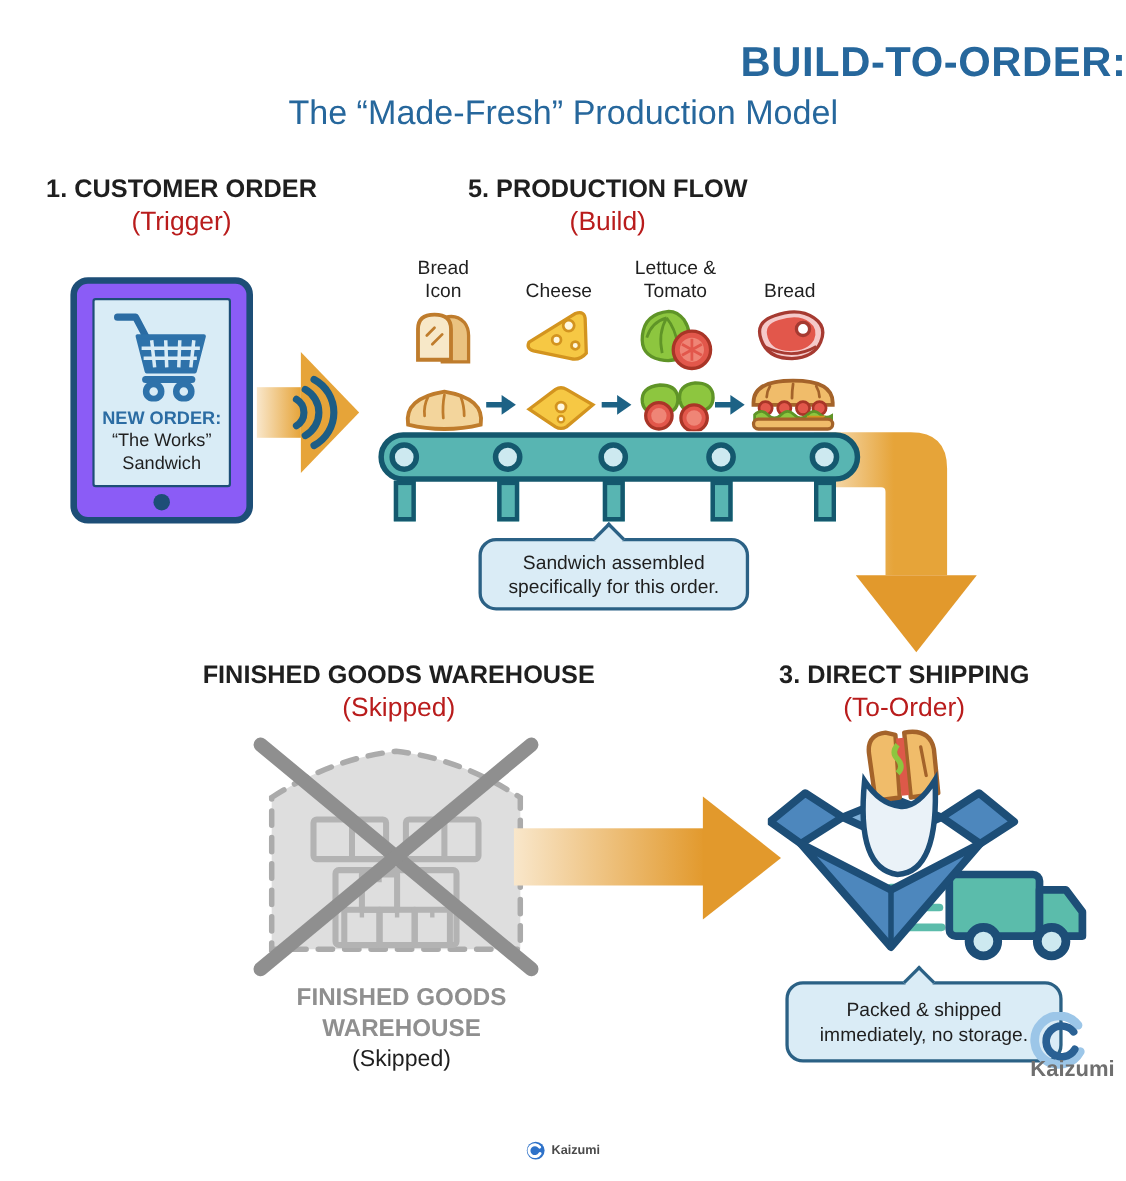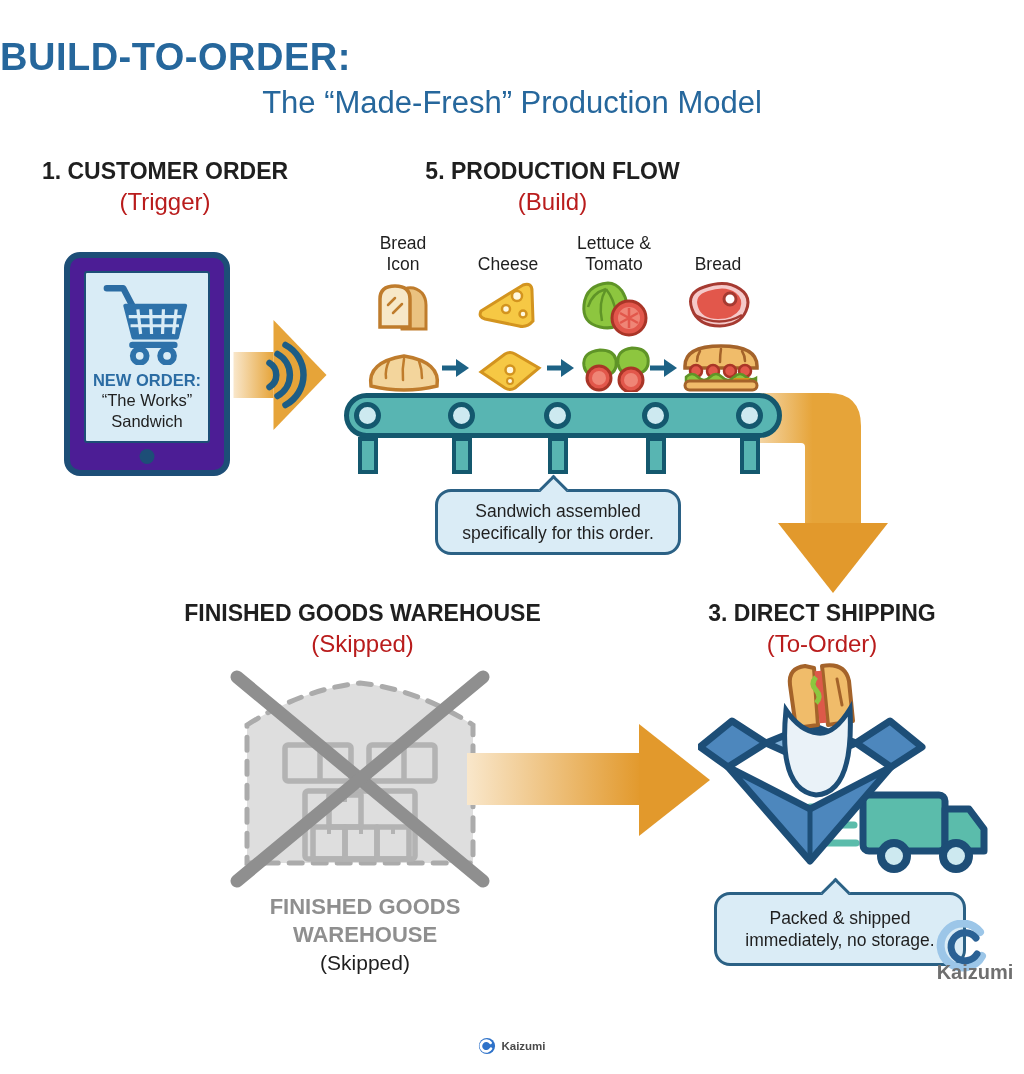--- a/index.html
+++ b/index.html
@@ -1,24 +1,24 @@
 <!DOCTYPE html>
 <html><head>
 <meta charset="utf-8">
 <style>
   * { margin:0; padding:0; box-sizing:border-box; }
   body { font-family:"Liberation Sans", sans-serif; background:#ffffff; }
   .canvas { position:relative; width:1024px; height:1074px; background:#ffffff; overflow:hidden; }
   .abs { position:absolute; }
-  .title-1 { font-size:38px; font-weight:700; color:#26679c; text-align:left; letter-spacing:.5px; }
+  .title-1 { font-size:38px; font-weight:700; color:#26679c; text-align:right; letter-spacing:.5px; }
   .title-2 { font-size:31px; font-weight:400; color:#26679c; text-align:center; margin-top:6px; }
   .sec-head { position:absolute; text-align:center; }
   .h1 { font-size:23px; font-weight:700; color:#1f1f1f; }
   .h2 { font-size:24px; font-weight:400; color:#b91c1c; margin-top:3px; }
-  .tablet { position:absolute; left:64px; top:252px; width:166px; height:224px; background:#4c1d95; border:6px solid #1d4e77; border-radius:16px; }
+  .tablet { position:absolute; left:64px; top:252px; width:166px; height:224px; background:#8b5cf6; border:6px solid #1d4e77; border-radius:16px; }
   .tablet-screen { position:absolute; left:14px; top:13px; width:126px; height:172px; background:#d9ecf6; border:2.5px solid #1d4e77; border-radius:3px; display:flex; flex-direction:column; align-items:center; padding-top:8px; }
   .order-label { font-size:16.5px; font-weight:700; color:#2b6ca3; margin-top:6px; }
   .order-line { font-size:16.5px; color:#1f1f1f; line-height:21px; }
   .home-btn { position:absolute; left:50%; bottom:6px; transform:translateX(-50%); width:15px; height:15px; border-radius:50%; background:#1d4e77; }
   .ing-col { position:absolute; width:116px; text-align:center; top:227px; }
   .ing-label { height:48px; display:flex; flex-direction:column; justify-content:flex-end; font-size:17.5px; color:#1f1f1f; line-height:21px;text-align:center; }
   .ing-icon { margin-top:4px; }
   .belt-bar { position:absolute; left:344px; top:393px; width:438px; height:45px; background:#58b5b2; border:5.5px solid #14586e; border-radius:24px; z-index:3; }
   .roller { position:absolute; width:27px; height:27px; border-radius:50%; background:#cde9f0; border:5.5px solid #14586e; top:402px; z-index:4; }
   .belt-leg { position:absolute; width:20px; height:37px; background:#58b5b2; border:4.5px solid #14586e; top:437px; z-index:2; }

